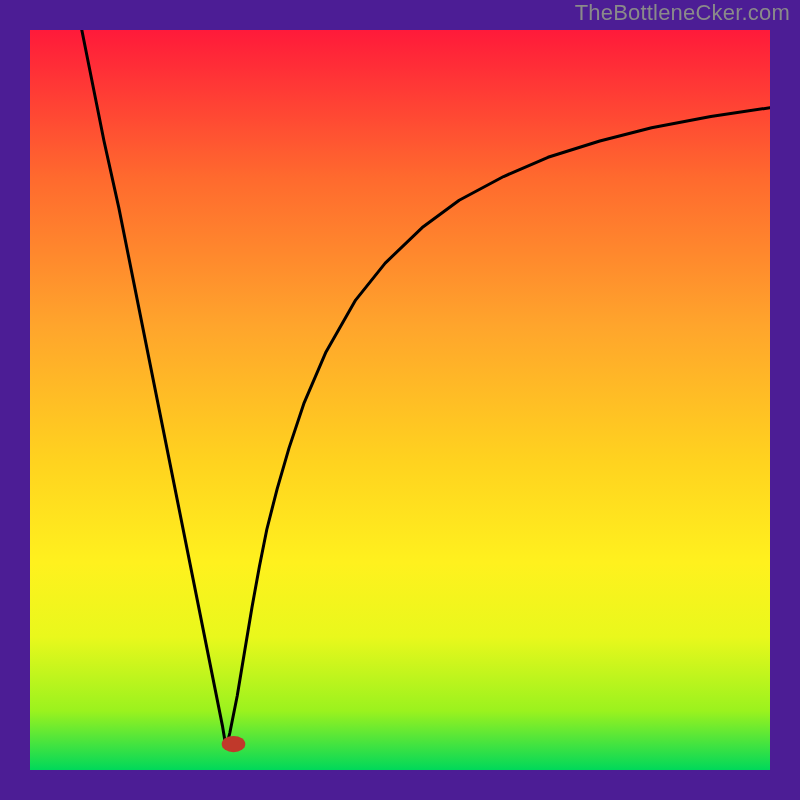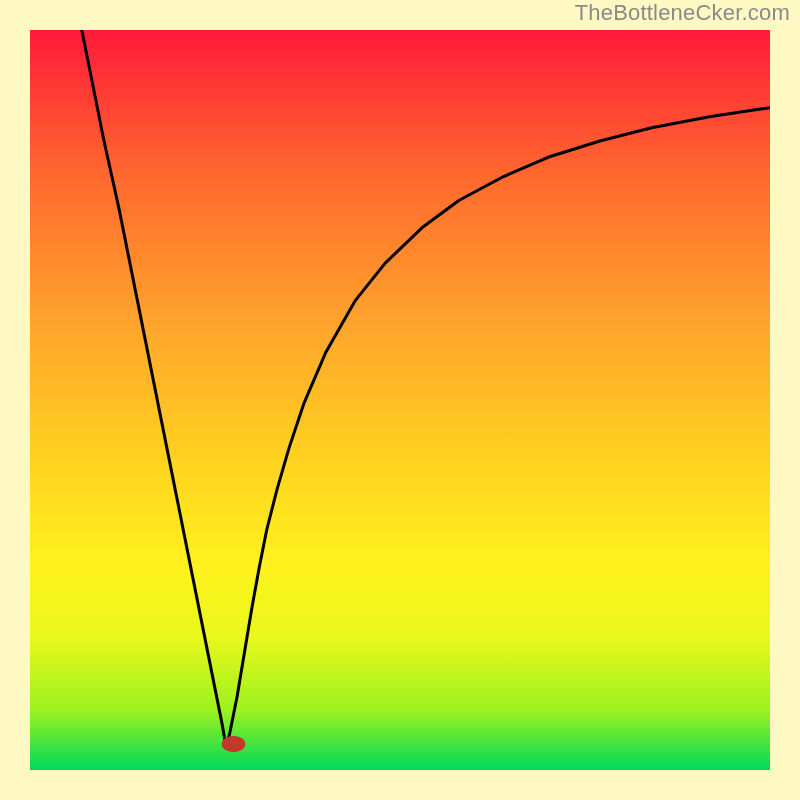--- a/index.html
+++ b/index.html
@@ -8,21 +8,21 @@
     width: 800px;
     height: 800px;
     background: #000;
     overflow: hidden;
     font-family: Arial, Helvetica, sans-serif;
   }
   .stage {
     position: relative;
     width: 800px;
     height: 800px;
-    background: #fef9c3;
+    background: #4c1d95;
   }
   .watermark {
     position: absolute;
     top: 0;
     right: 10px;
     color: #8a8a8a;
     font-size: 22px;
     font-weight: 400;
     letter-spacing: 0.2px;
     z-index: 50;

